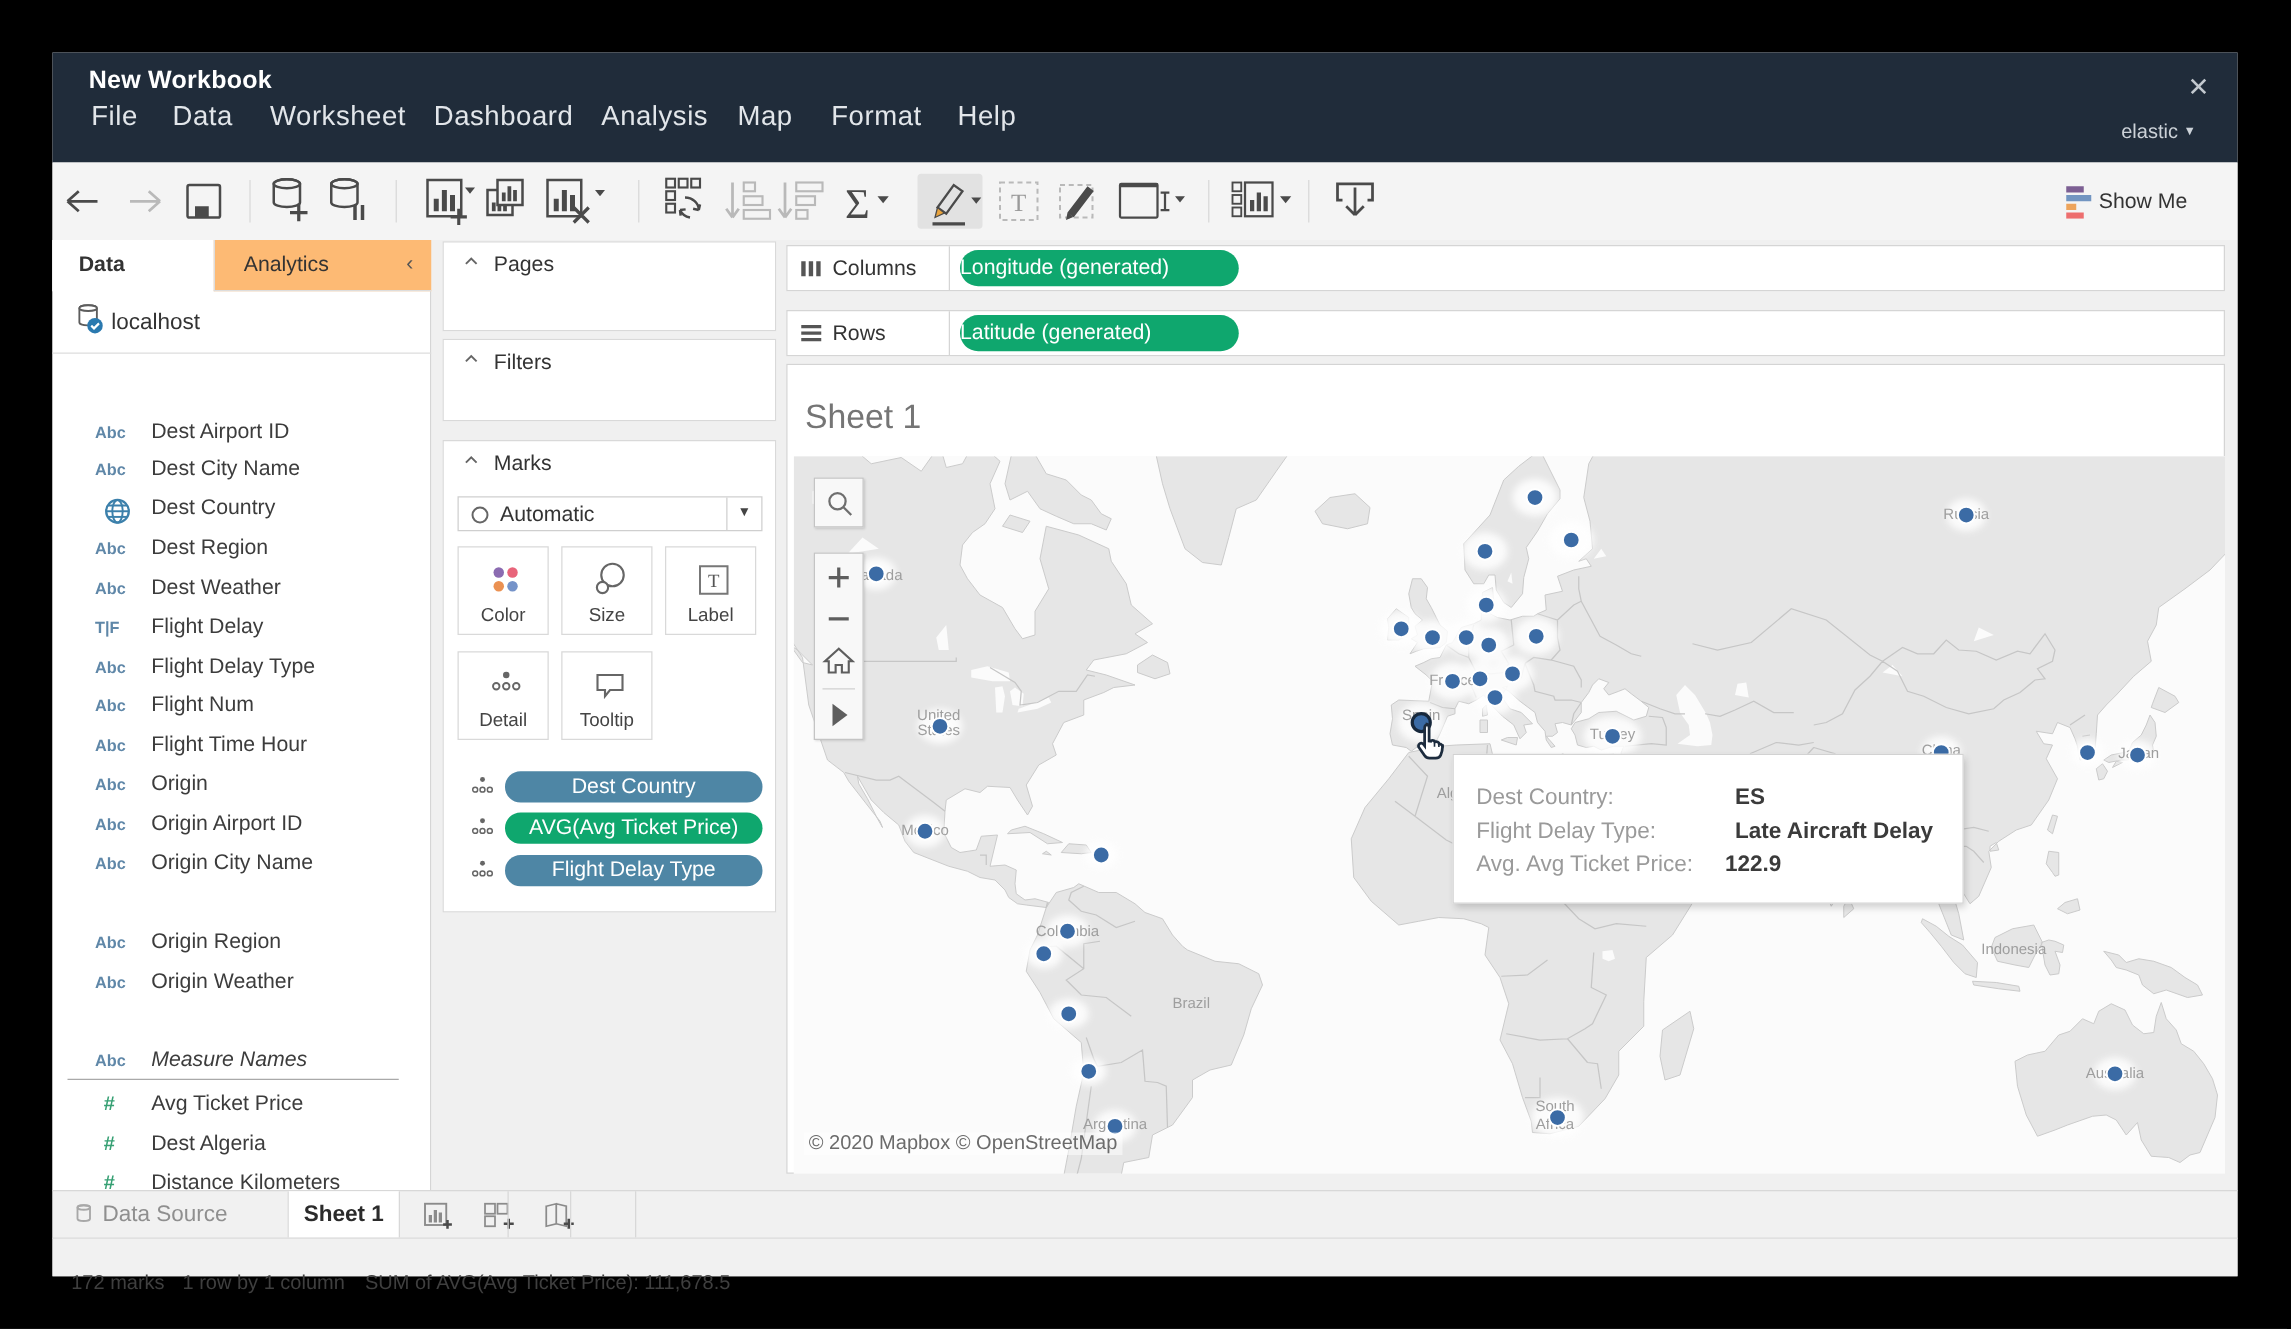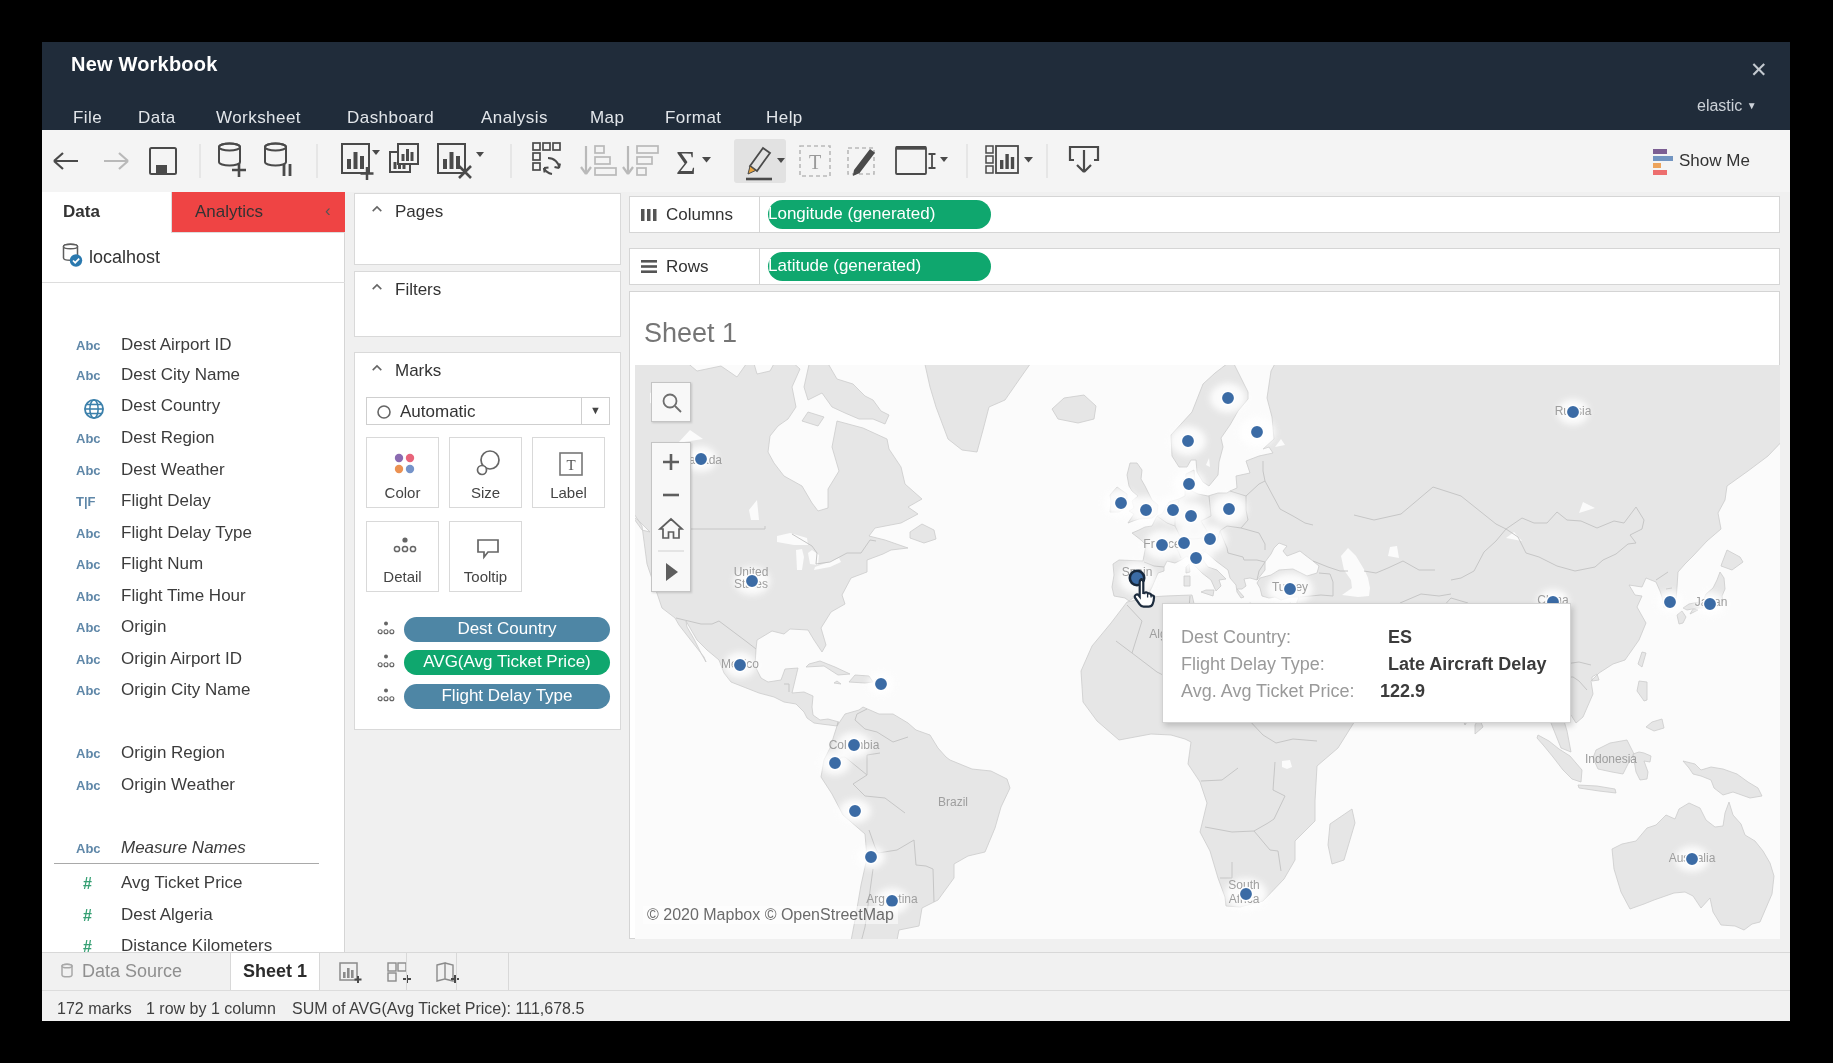--- a/index.html
+++ b/index.html
@@ -2,33 +2,33 @@
 <html><head>
 <meta charset="utf-8">
 <style>
 *{margin:0;padding:0;box-sizing:border-box}
 html,body{width:1833px;height:1063px;background:#000;font-family:"Liberation Sans",sans-serif;overflow:hidden}
 #win{position:absolute;left:42px;top:42px;width:1748px;height:979px;background:#f1f1f1}
 .abs{position:absolute}
 
 #tbar{position:absolute;left:0;top:0;width:1748px;height:88px;background:#202c3a}
 #tbar .title{position:absolute;left:29px;top:11px;font-size:20px;font-weight:bold;color:#fff;letter-spacing:.2px}
-#tbar .mi{position:absolute;top:66px;font-size:17px;color:#e2e6ea;letter-spacing:.45px}
+#tbar .mi{position:absolute;top:38px;font-size:22px;color:#e2e6ea;letter-spacing:.45px}
 #tbar .x{position:absolute;left:1708px;top:16px;font-size:21px;color:#c3c9cf;font-weight:400}
 #tbar .user{position:absolute;left:1655px;top:55px;font-size:16px;color:#ccd2d8}
 
 #tools{position:absolute;left:0;top:88px;width:1748px;height:62px;background:#f4f4f4}
 #tools svg{position:absolute;top:0;left:0}
 .showme{position:absolute;left:1603px;top:17px;width:160px;height:28px;white-space:nowrap}
 .showme span{position:absolute;left:34px;top:4px;font-size:17px;color:#333}
 
 #lpanel{position:absolute;left:0;top:150px;width:303px;height:760px;background:#fff;border-right:1px solid #d5d5d5}
 #tabs{position:absolute;left:0;top:0;width:303px;height:41px;background:#fff}
 #tabs .t1{position:absolute;left:0;top:0;width:129px;height:41px;background:#fff;font-size:17px;color:#333;font-weight:bold;padding:10px 0 0 21px}
-#tabs .t2{position:absolute;left:129px;top:0;width:174px;height:41px;background:#ef4444;border:1px solid #ddd;border-top:none;border-right:none;font-size:17px;color:#333;padding:10px 0 0 23px}
+#tabs .t2{position:absolute;left:129px;top:0;width:174px;height:41px;background:#fdba74;border:1px solid #ddd;border-top:none;border-right:none;font-size:17px;color:#333;padding:10px 0 0 23px}
 #tabs .col{position:absolute;left:283px;top:9px;font-size:17px;color:#555}
 .lhost{position:absolute;left:47px;top:55px;font-size:18px;color:#333}
 .lsep{position:absolute;left:0;top:90px;width:303px;border-top:1px solid #ddd}
 #search{position:absolute;left:16px;top:110px;width:237px;height:33px;border:1px solid #b9b9b9;background:#fff}
 #search .ph{position:absolute;left:40px;top:7px;font-size:17px;color:#8a8a8a}
 #search ~ .sdd{position:absolute;left:277px;top:122px;color:#555;font-size:11px}
 #fields{position:absolute;left:0;top:146px;width:303px;height:614px;overflow:hidden}
 .fr{position:absolute;left:0;width:265px;height:31px}
 .fr .fi{position:absolute;left:34px;top:0;width:36px;height:22px;font-size:12px;font-weight:bold;color:#6b8caf;letter-spacing:0}
 .fr .ft{position:absolute;left:79px;top:0;font-size:17px;color:#3c3c3c;white-space:nowrap}
@@ -58,21 +58,21 @@
 #ttip{position:absolute;left:527px;top:238px;width:409px;height:120px;background:#fff;border:1px solid #d2d2d2;box-shadow:2px 3px 6px rgba(0,0,0,.18)}
 #ttip .tl{position:absolute;left:18px;font-size:18px;color:#9a9a9a}
 #ttip .tv{position:absolute;left:216px;font-size:18px;color:#3b3b3b;font-weight:bold}
 
 .mctl{position:absolute;background:#f8f8f8;border:1px solid #c4c4c4;box-shadow:1px 1px 2px rgba(0,0,0,.15)}
 
 #btabs{position:absolute;left:0;top:910px;width:1748px;height:38px;background:#f1f1f1;border-top:1px solid #d8d8d8}
 #btabs .ds{position:absolute;left:20px;top:8px;font-size:18px;color:#8f8f8f}
 #btabs .s1{position:absolute;left:188px;top:0;width:90px;height:38px;background:#fff;border-left:1px solid #d8d8d8;border-right:1px solid #d8d8d8;font-size:18px;font-weight:bold;color:#2b2b2b;text-align:center;padding-top:8px}
 #status{position:absolute;left:0;top:948px;width:1748px;height:31px;background:#f1f1f1;border-top:1px solid #dcdcdc;font-size:16px;color:#3f3f3f}
-#status span{position:absolute;top:9px}
+#status span{position:absolute;top:27px}
 </style>
 </head>
 <body>
 <div id="win">
 
   <div id="tbar">
     <div class="title">New Workbook</div>
     <span class="mi" style="left:31px">File</span>
     <span class="mi" style="left:96px">Data</span>
     <span class="mi" style="left:174px">Worksheet</span>

